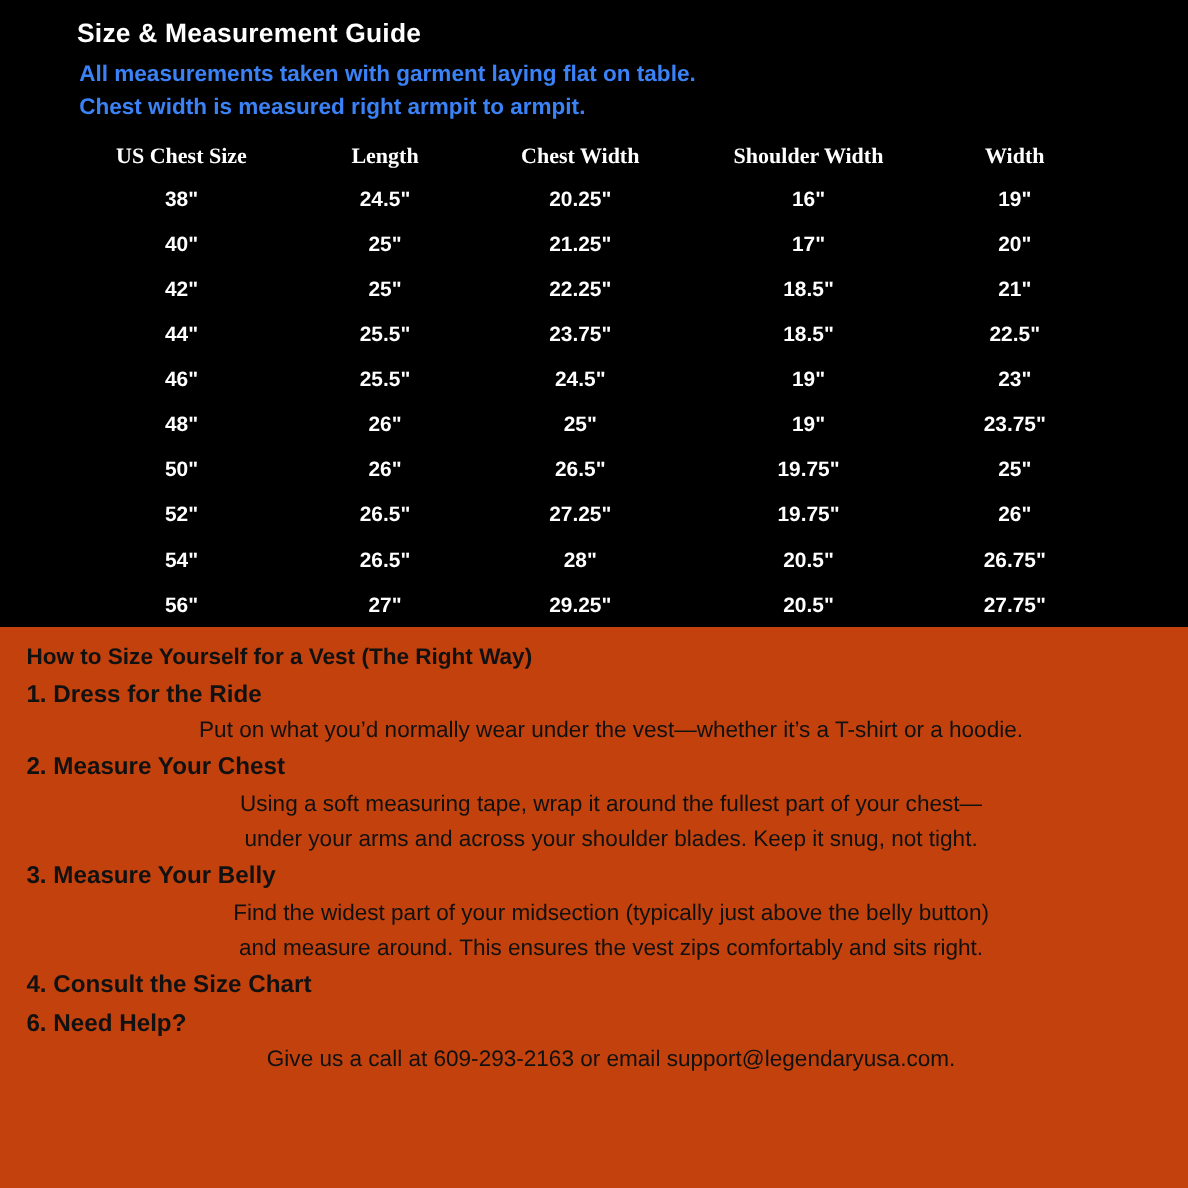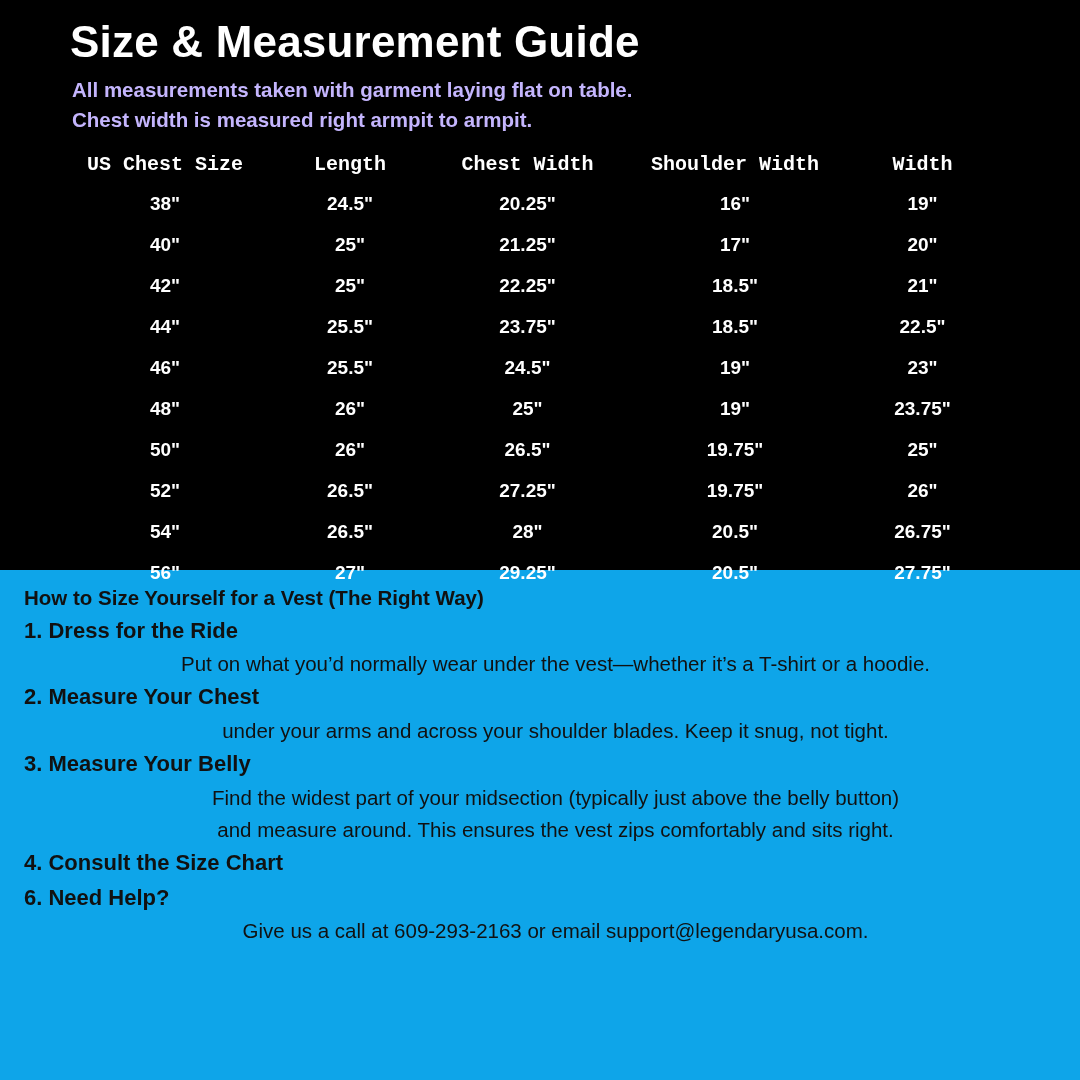--- a/index.html
+++ b/index.html
@@ -26,42 +26,42 @@
     background: #000000;
     color: #ffffff;
     height: 570px;
     padding: 12px 0 0 0;
     box-sizing: border-box;
     position: relative;
   }
   .chart-title {
     font-family: "Liberation Sans", sans-serif;
     font-weight: bold;
-    font-size: 44px;
+    font-size: 24px;
     letter-spacing: 0.2px;
     color: #ffffff;
     margin: 6px 0 0 70px;
     line-height: 1.1;
   }
   .chart-sub {
     font-family: "Liberation Sans", sans-serif;
     font-weight: bold;
     font-size: 20.5px;
-    color: #c4b5fd;
+    color: #3b82f6;
     margin: 9px 0 0 72px;
     line-height: 1.45;
   }
   table.size-table {
     width: 940px;
     margin: 14px 0 0 60px;
     border-collapse: collapse;
     table-layout: fixed;
   }
   table.size-table th {
-    font-family: Liberation Mono, monospace;
+    font-family: Liberation Serif, serif;
     font-weight: bold;
     font-size: 20px;
     color: #ffffff;
     padding: 4px 0 8px 0;
     text-align: center;
   }
   table.size-table td {
     font-family: "Liberation Sans", sans-serif;
     font-weight: bold;
     font-size: 19px;
@@ -70,21 +70,21 @@
     text-align: center;
   }
   th.col-0, td.col-0 { width: 210px; }
   th.col-1, td.col-1 { width: 160px; }
   th.col-2, td.col-2 { width: 195px; }
   th.col-3, td.col-3 { width: 220px; }
   th.col-4, td.col-4 { width: 155px; }
 
   
   .guide-panel {
-    background: #0ea5e9;
+    background: #c2410c;
     color: #111111;
     flex: 1;
     padding: 12px 0 0 24px;
     box-sizing: border-box;
   }
   .guide-heading {
     font-family: "Liberation Sans", sans-serif;
     font-weight: bold;
     font-size: 20.5px;
     color: #111111;
@@ -210,20 +210,21 @@
   <div class="guide-panel">
     <div class="guide-heading">How to Size Yourself for a Vest (The Right Way)</div>
 
     <div>
       <div class="step-title">1. Dress for the Ride</div>
       <div class="step-body">Put on what you’d normally wear under the vest—whether it’s a T-shirt or a hoodie.</div>
     </div>
 
     <div>
       <div class="step-title">2. Measure Your Chest</div>
+      <div class="step-body">Using a soft measuring tape, wrap it around the fullest part of your chest—</div>
       <div class="step-body"> under your arms and across your shoulder blades. Keep it snug, not tight.</div>
     </div>
 
     <div>
       <div class="step-title">3. Measure Your Belly</div>
       <div class="step-body">Find the widest part of your midsection (typically just above the belly button)</div>
       <div class="step-body">and measure around. This ensures the vest zips comfortably and sits right.</div>
     </div>
 
     <div>

